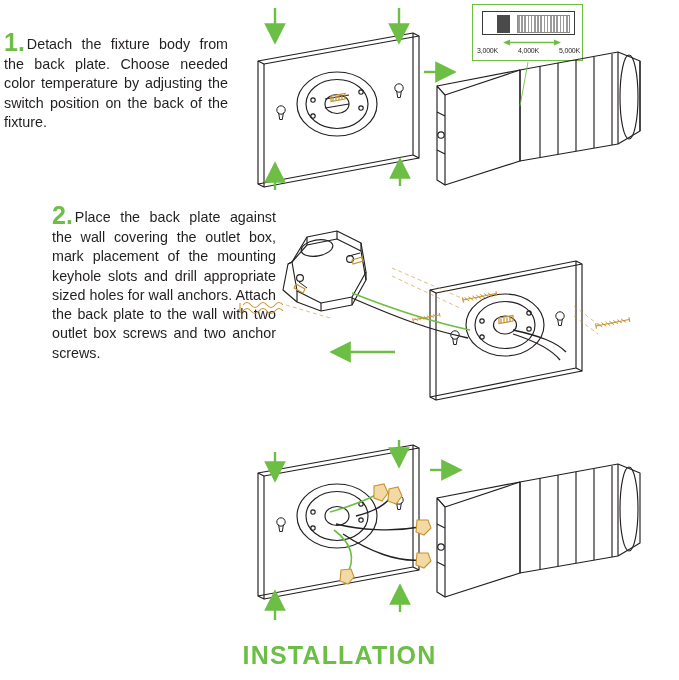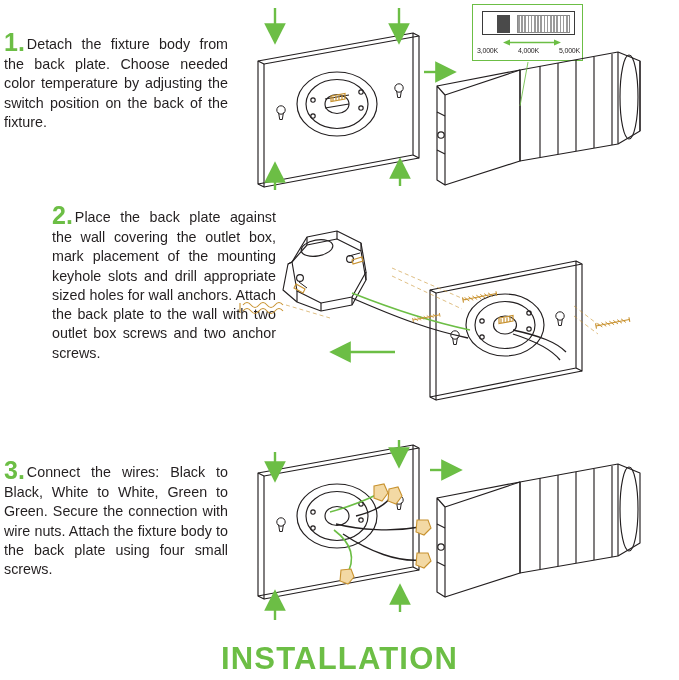--- a/index.html
+++ b/index.html
@@ -47,21 +47,21 @@
 
   
   .title {
     position: absolute;
     left: 0;
     right: 0;
     top: 641px;
     text-align: center;
     color: #6cbe45;
     font-weight: bold;
-    font-size: 31px;
+    font-size: 25px;
     letter-spacing: 1.2px;
     font-family: "Liberation Sans", sans-serif;
   }
 
   
   .art {
     position: absolute;
     left: 0;
     top: 0;
     width: 679px;
@@ -136,23 +136,20 @@
 <div class="page">
 
   <div class="step" id="step1">
     <span class="num">1.</span><span>Detach the fixture body from the back plate. Choose needed color temperature by adjusting the switch position on the back of the fixture.</span>
   </div>
 
   <div class="step" id="step2">
     <span class="num">2.</span><span>Place the back plate against the wall covering the outlet box, mark placement of the mounting keyhole slots and drill appropriate sized holes for wall anchors. Attach the back plate to the wall with two outlet box screws and two anchor screws.</span>
   </div>
 
-  <div class="step" id="step3">
-    <span class="num">3.</span><span>Connect the wires: Black to Black, White to White, Green to Green. Secure the connection with wire nuts. Attach the fixture body to the back plate using four small screws.</span>
-  </div>
 
   <div class="cct-box">
     <div class="cct-inner">
       <div class="cct-switch"></div>
       <div class="cct-hatch"></div>
     </div>
     <svg class="cct-arrow" viewBox="0 0 58 9">
       <line x1="6" y1="4.5" x2="52" y2="4.5" stroke="#6cbe45" stroke-width="1.3"></line>
       <polygon points="0,4.5 7,1.5 7,7.5" fill="#6cbe45"></polygon>
       <polygon points="58,4.5 51,1.5 51,7.5" fill="#6cbe45"></polygon>

